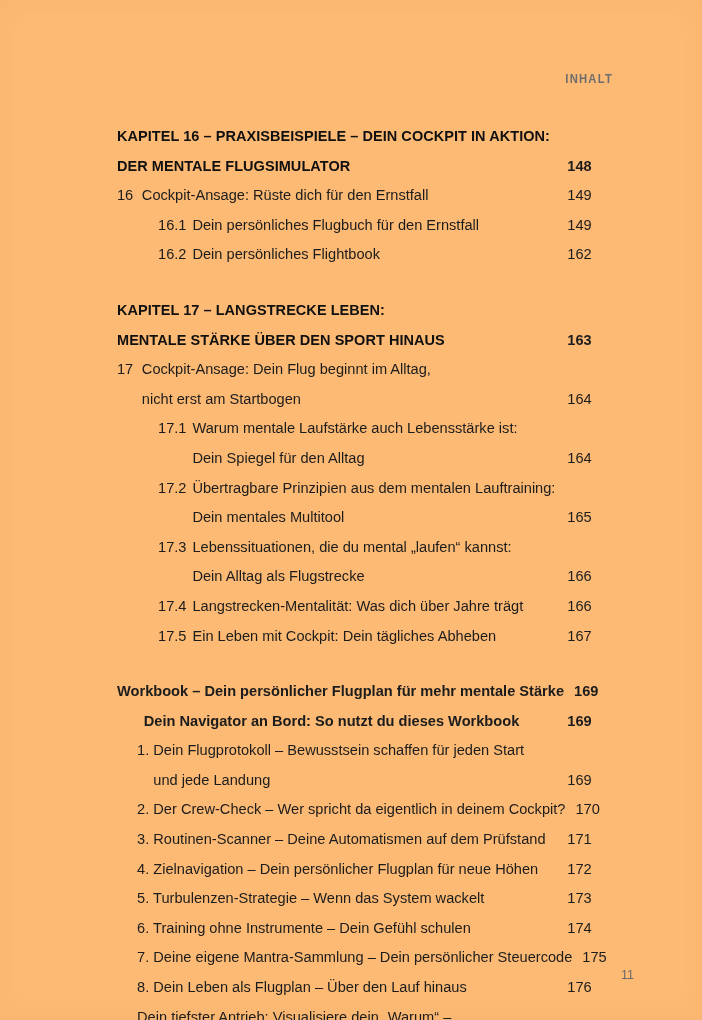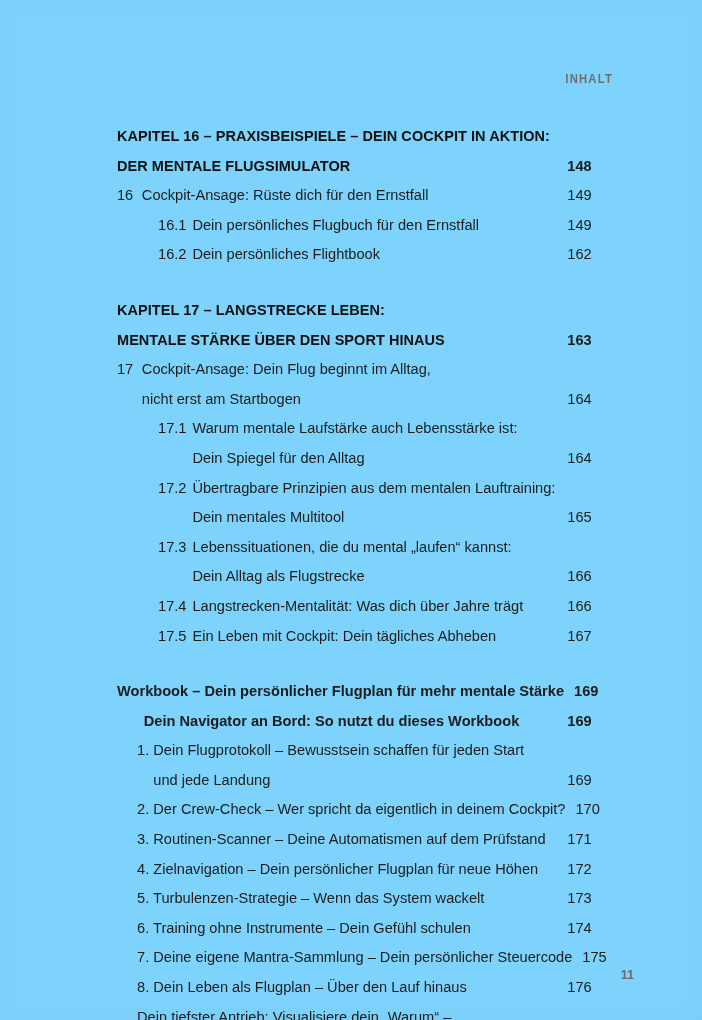--- a/index.html
+++ b/index.html
@@ -13,21 +13,21 @@
     height: 1020px;
     position: relative;
     font-family: "Liberation Sans", "DejaVu Sans", sans-serif;
     color: #1c1c1c;
     overflow: hidden;
   }
 
   .page {
     position: absolute;
     inset: 0;
-    background: #7dd3fc;
+    background: #fdba74;
     box-sizing: border-box;
   }
 
   
   .page::after {
     content: "";
     position: absolute;
     inset: 0;
     pointer-events: none;
     box-shadow: inset 0 0 26px 6px rgba(0,0,0,0.022);
@@ -131,21 +131,21 @@
   
   .wb-head { font-weight: 700; }
   .wb-sub  { font-weight: 700; }
 
   
   .folio {
     position: absolute;
     right: 68px;
     bottom: 38px;
     font-size: 12.5px;
-    font-weight: 700;
+    font-weight: 400;
     color: #6a6a6a;
   }
 </style>
 </head>
 <body>
 
 <div class="page">
 
   <div class="running-head">INHALT</div>
 

